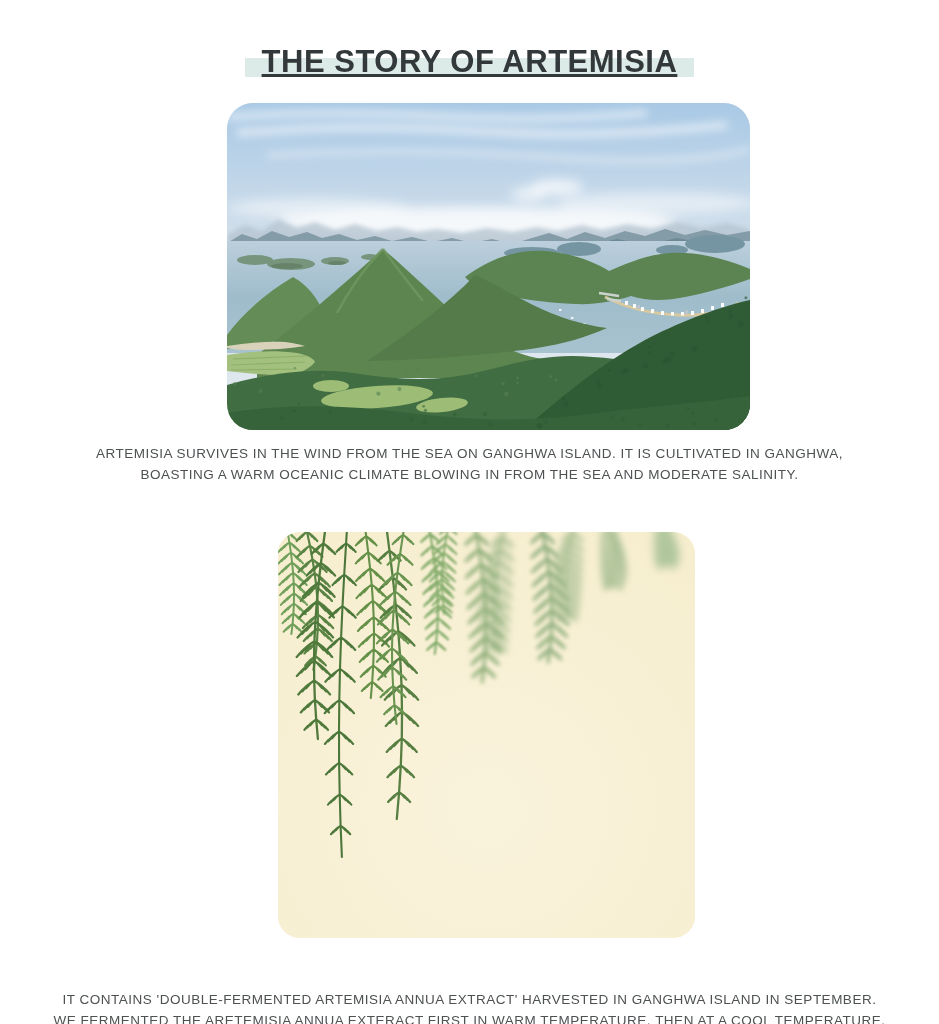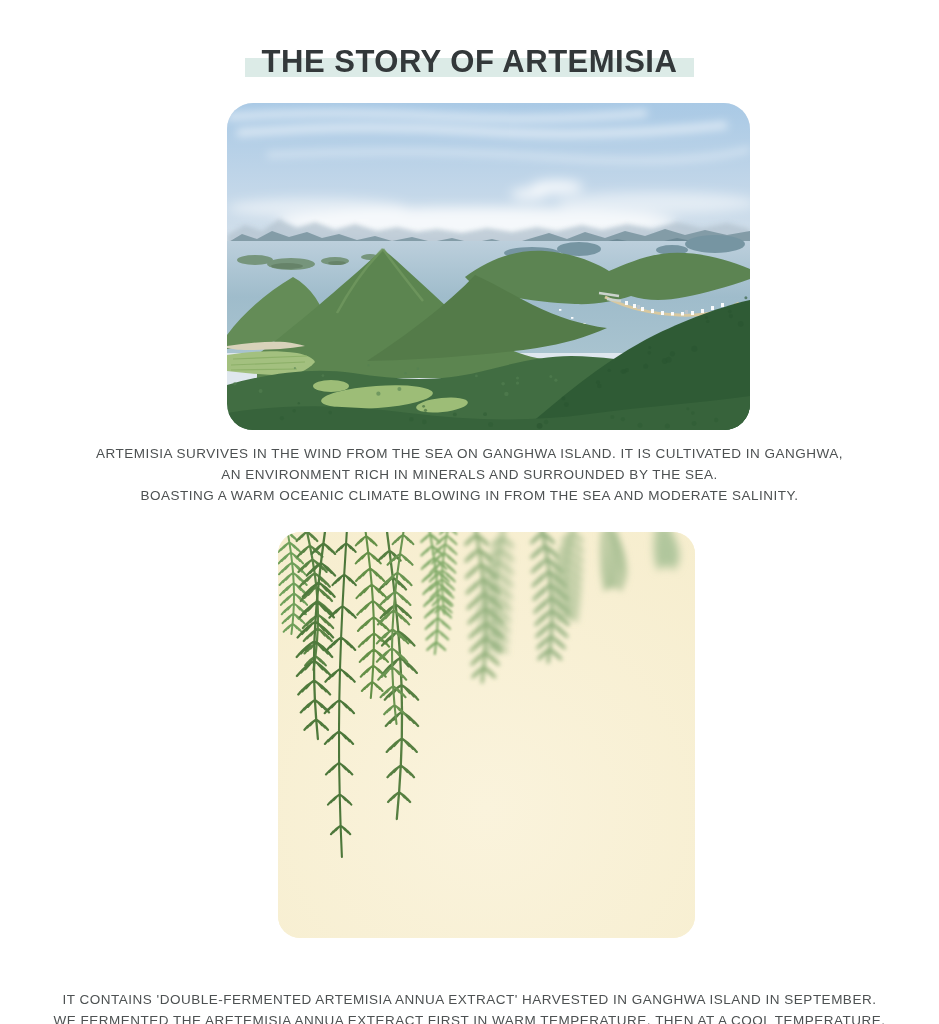--- a/index.html
+++ b/index.html
@@ -3,21 +3,21 @@
 <meta charset="utf-8">
 <style>
   html,body{margin:0;padding:0;background:#ffffff;}
   .page{
     position:relative;width:939px;height:1024px;background:#ffffff;
     font-family:"Liberation Sans", sans-serif;overflow:hidden;
   }
   
   .title{position:absolute;top:44px;left:0;width:939px;text-align:center;margin:0;
          font-size:31px;font-weight:700;letter-spacing:.5px;color:#33383a;}
-  .hl{position:relative;padding:0 17px;z-index:0;display:inline-block;}
+  .hl{position:relative;padding:0 17px;z-index:0;display:inline-block;text-decoration:underline;}
   .hl::before{content:"";position:absolute;z-index:-1;left:0;right:0;top:14px;height:19px;background:#dcebe7;}
   
   figure{margin:0;}
   .photo{position:absolute;overflow:hidden;background:#dfe7ee;}
   .photo svg{display:block;width:100%;height:100%;}
   .photo1{left:227px;top:103px;width:523px;height:327px;border-radius:26px;}
   .photo2{left:278px;top:532px;width:417px;height:406px;border-radius:22px;background:#f8f0d4;}
   
   .caption{position:absolute;left:0;width:939px;text-align:center;
            font-size:13.5px;line-height:21px;letter-spacing:.5px;color:#4d5152;}
@@ -204,21 +204,20 @@
           <circle cx="276.1" cy="280.8" r="1.8" fill="#538051" opacity="0.6"></circle>
           <circle cx="279.4" cy="290.9" r="2.2" fill="#538051" opacity="0.6"></circle>
           <circle cx="190.9" cy="265.8" r="1.2" fill="#538051" opacity="0.6"></circle>
           <circle cx="141.5" cy="262.3" r="1.0" fill="#538051" opacity="0.6"></circle>
         </g>
     </svg>
   </figure>
 
   <div class="caption caption1">
     <div>ARTEMISIA SURVIVES IN THE WIND FROM THE SEA ON GANGHWA ISLAND. IT IS CULTIVATED IN GANGHWA,</div>
-    <div>AN ENVIRONMENT RICH IN MINERALS AND SURROUNDED BY THE SEA.</div>
     <div>BOASTING A WARM OCEANIC CLIMATE BLOWING IN FROM THE SEA AND MODERATE SALINITY.</div>
   </div>
 
   <figure class="photo photo2">
     <svg viewBox="0 0 417 406" preserveAspectRatio="none">
       <defs>
         <radialGradient id="creamG" cx=".5" cy=".68" r=".9">
           <stop offset="0" stop-color="#faf3dc"></stop>
             <stop offset="1" stop-color="#f6edcd"></stop>
         </radialGradient>

